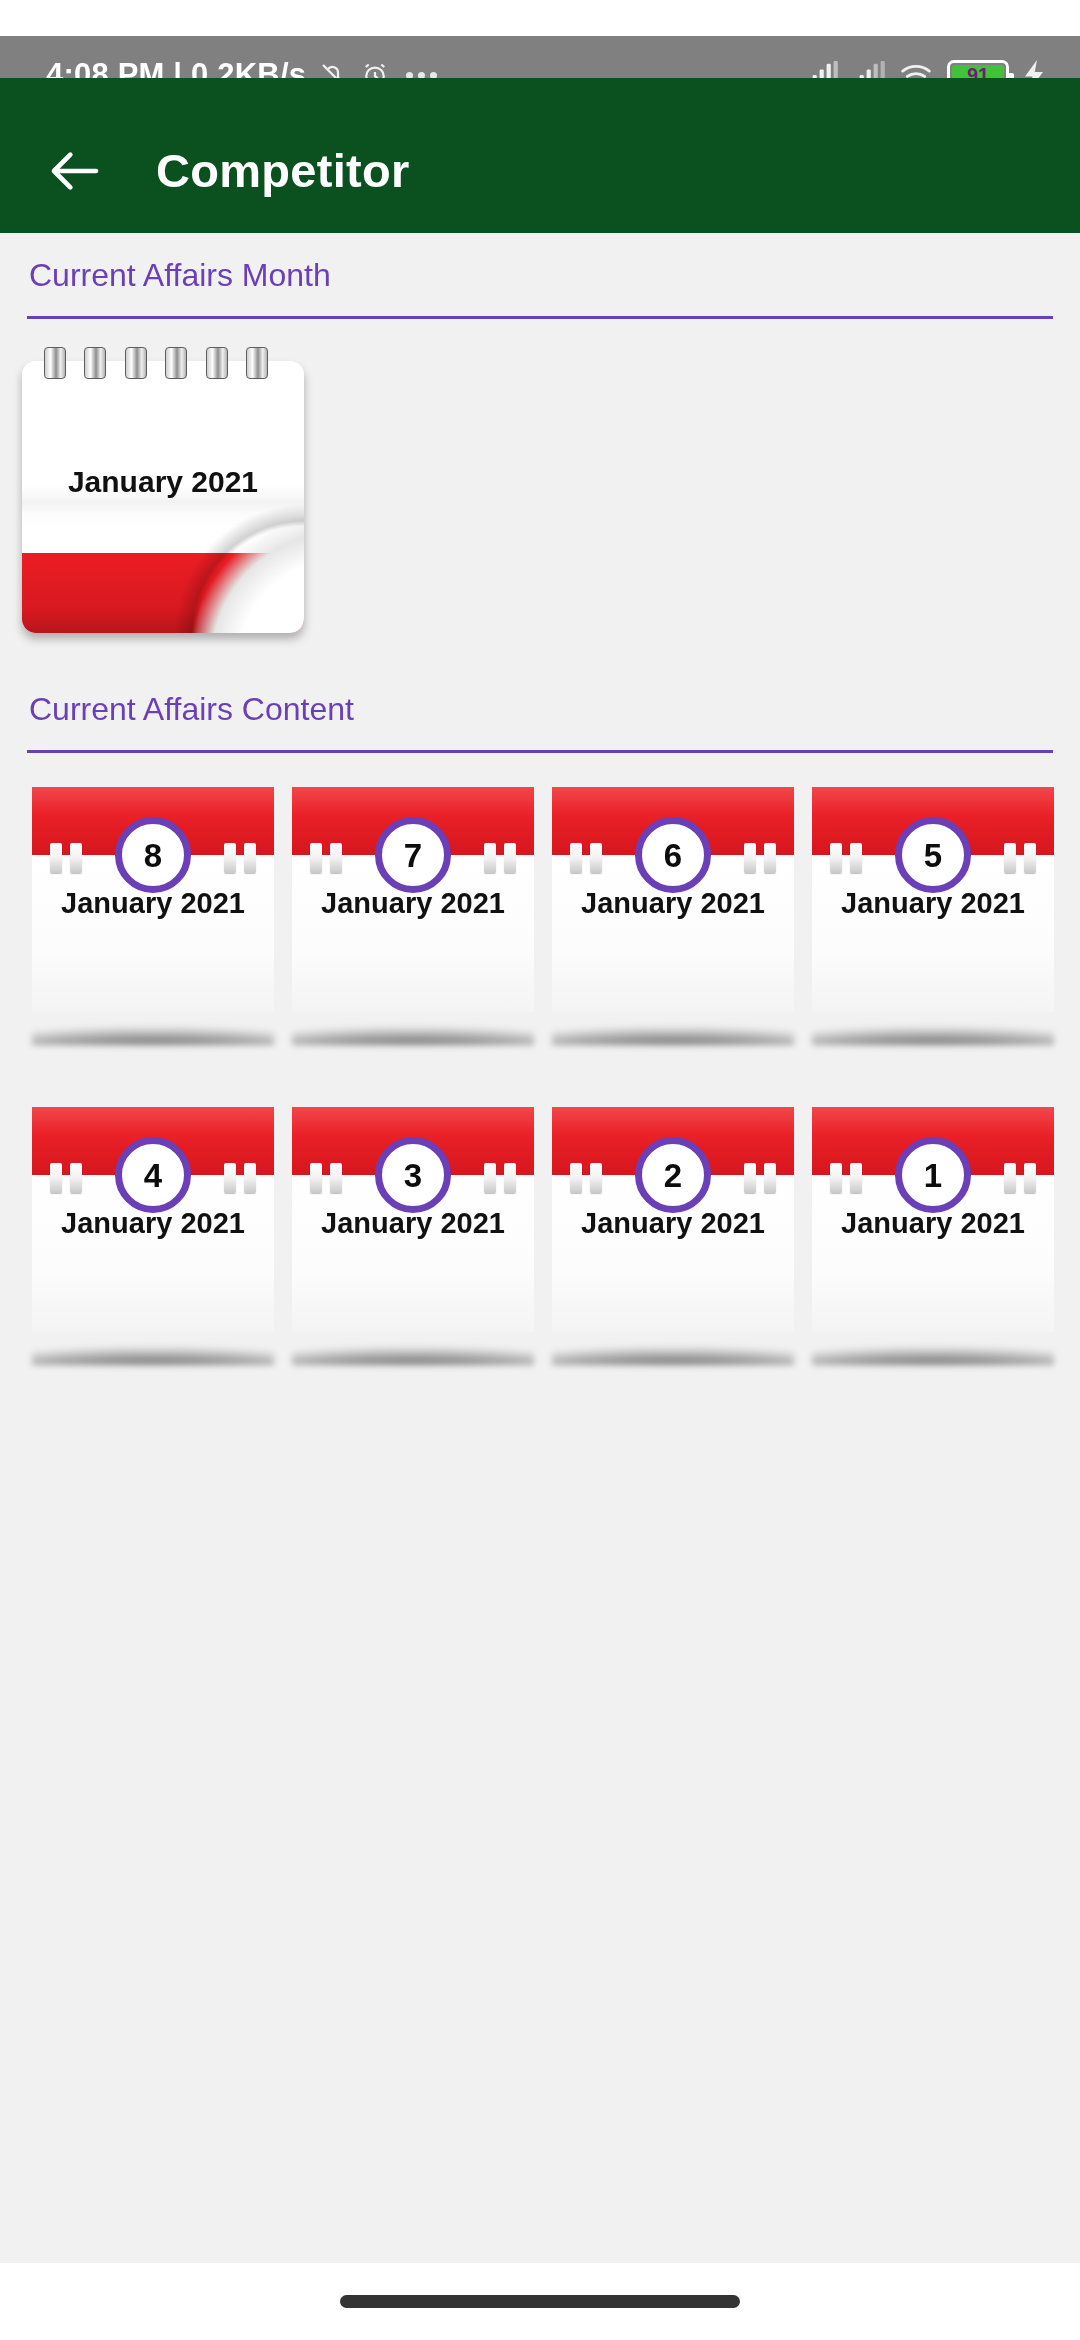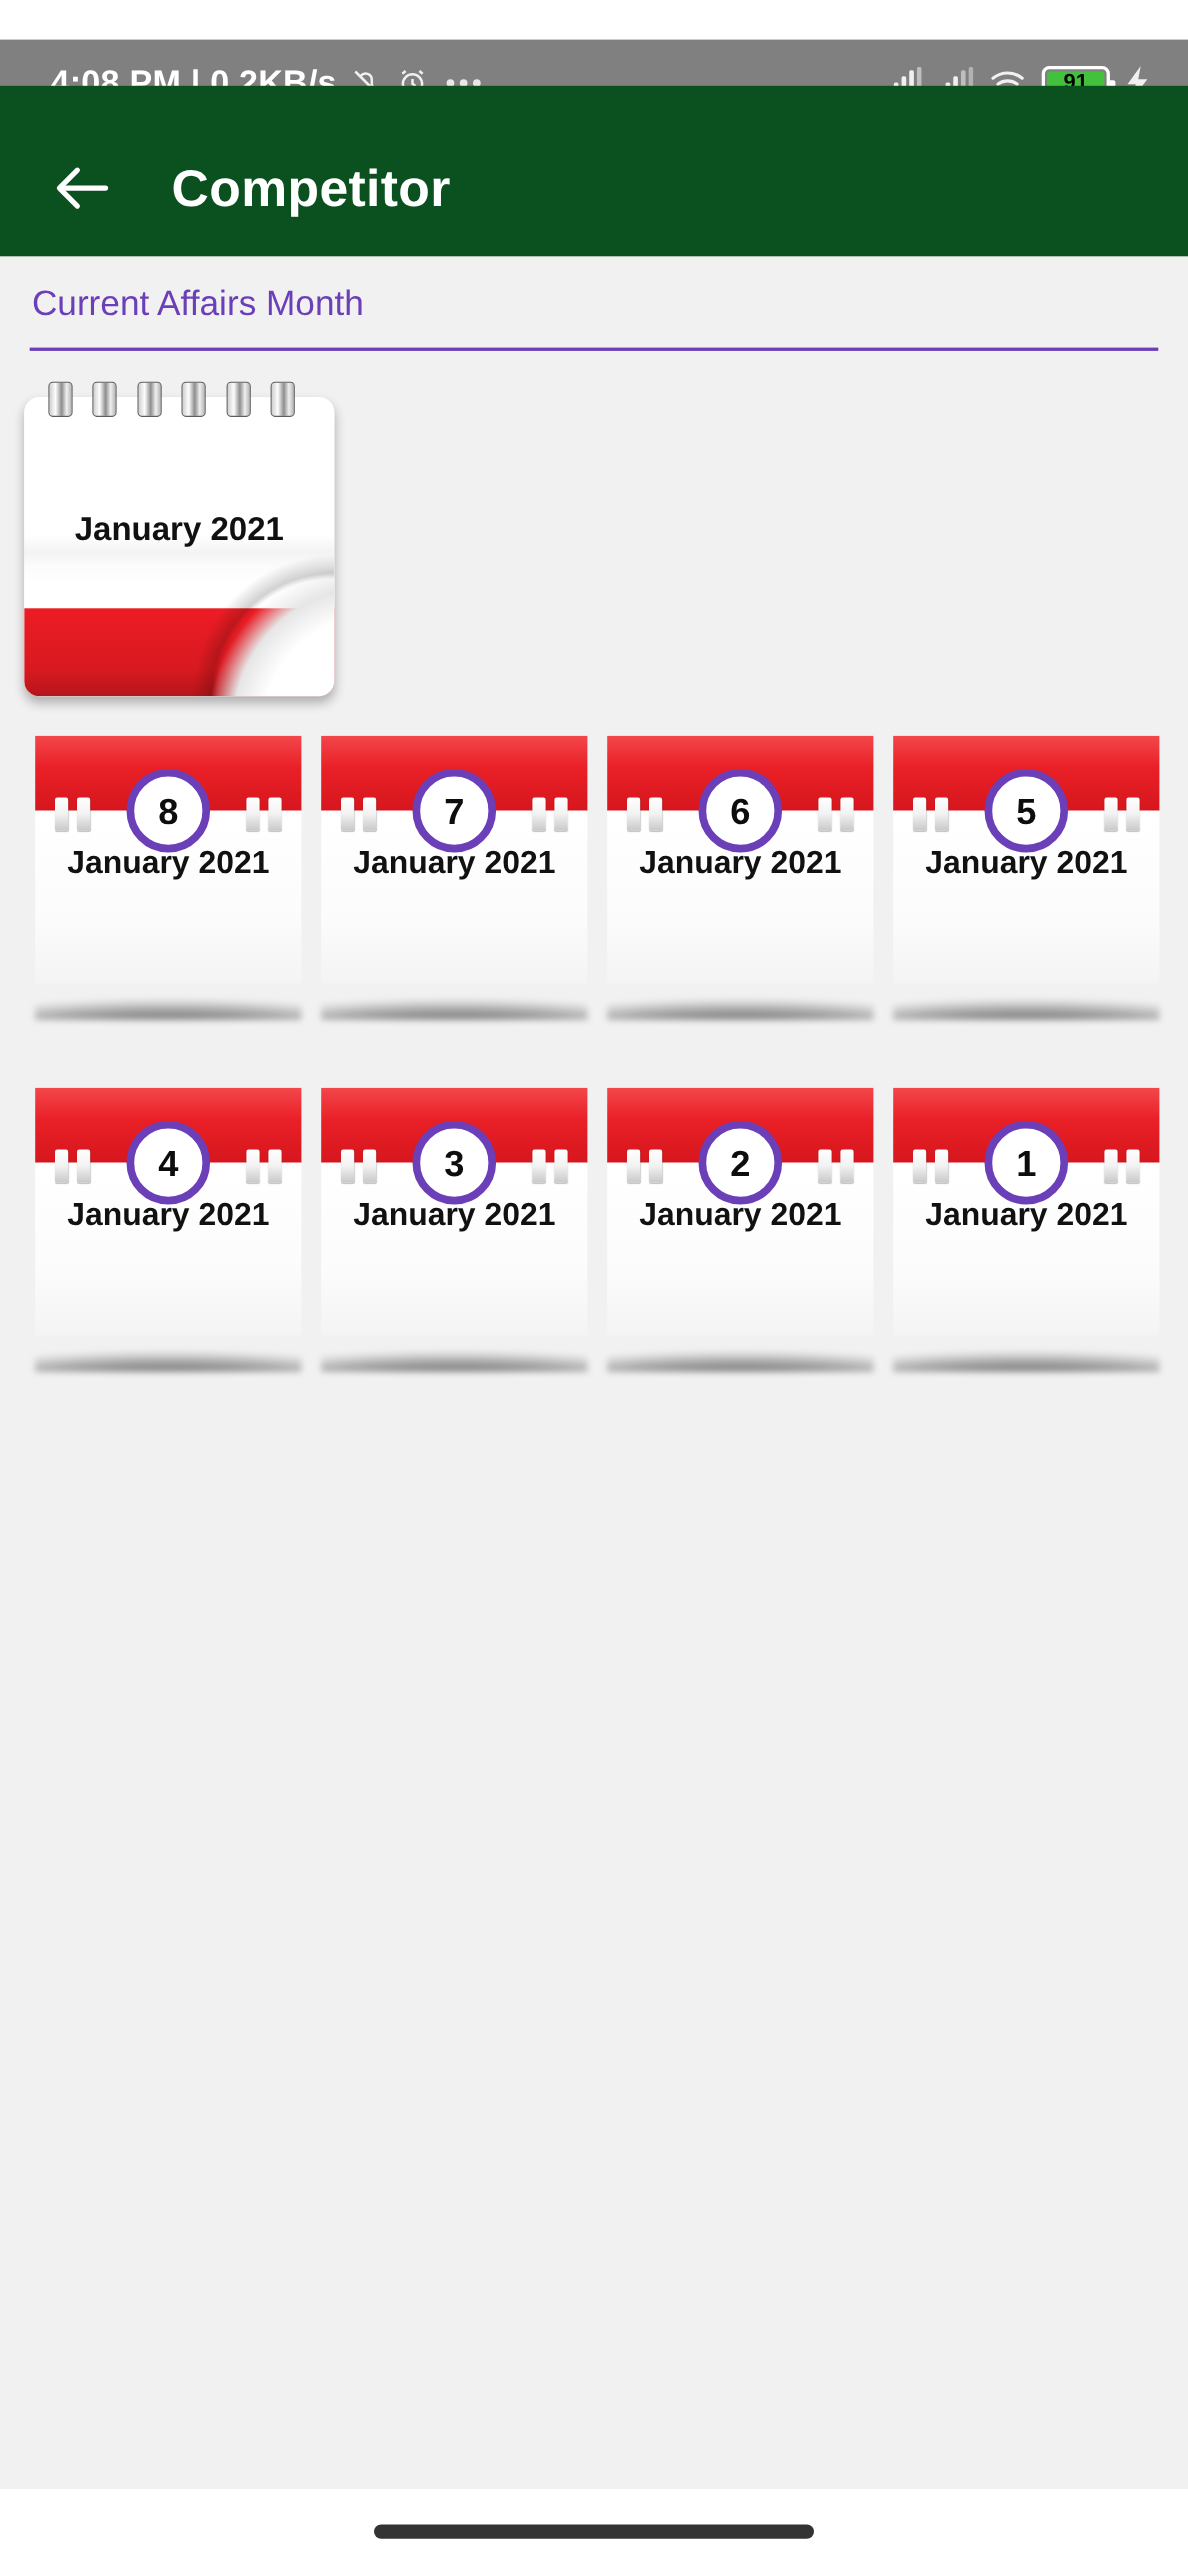--- a/index.html
+++ b/index.html
@@ -29,21 +29,21 @@
     position:relative; width:62px; height:31px; border:3px solid #ffffff; border-radius:7px;
     display:flex; align-items:center; justify-content:center; padding:2px;
   }
   .batt:after{
     content:""; position:absolute; right:-8px; top:10px; width:5px; height:11px;
     background:#ffffff; border-radius:0 2px 2px 0;
   }
   .batt-fill{
     background:#44c13c; width:100%; height:100%; border-radius:3px;
     display:flex; align-items:center; justify-content:center;
-    color:#000000; font-size:20px; font-weight:bold; line-height:1;
+    color:#701a75; font-size:20px; font-weight:bold; line-height:1;
   }
 
   
   .appbar{
     position:absolute; top:78px; left:0; width:1080px; height:185px;
     background:#0b5120;
     display:flex; align-items:center;
   }
   .back-btn{
     width:110px; height:110px; margin-left:20px;
@@ -250,20 +250,24 @@
           <span class="ring"></span>
             <span class="ring"></span>
             <span class="ring"></span>
           <span class="ring"></span>
             <span class="ring"></span>
             <span class="ring"></span>
         </div>
       </div>
     </div>
 
+    <div class="section-head" style="padding-top:56px;">
+      <div class="section-title">Current Affairs Content</div>
+      <div class="section-rule"></div>
+    </div>
 
     <div class="grid" id="day-grid">
         <div class="day-cell">
           <div class="day-card">
             <div class="day-red"></div>
             <div class="day-white"></div>
             <div class="clip-l">
               <span></span>
               <span></span>
             </div>

